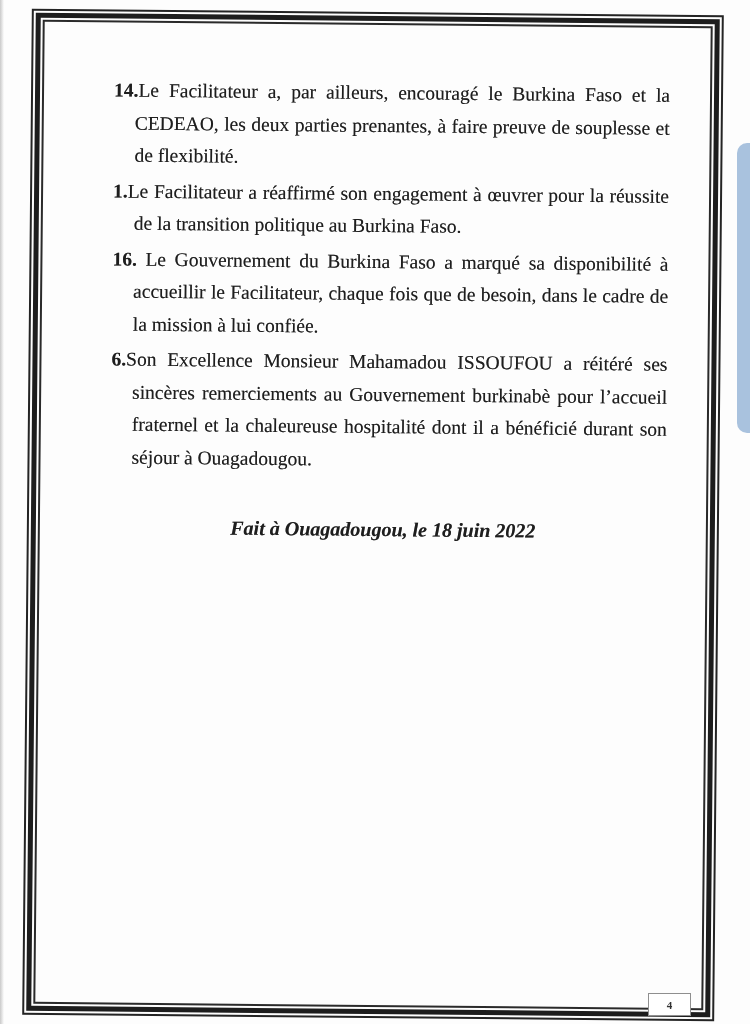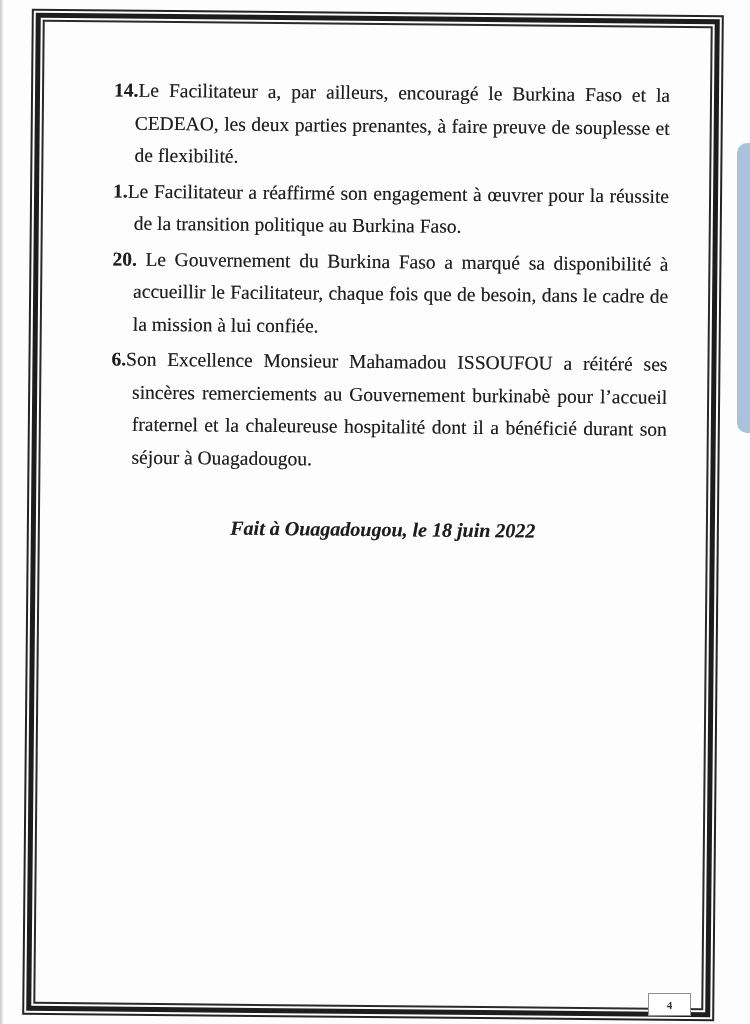--- a/index.html
+++ b/index.html
@@ -123,21 +123,21 @@
 
           <div class="item">
             <span class="num">14.</span><span>Le Facilitateur a, par ailleurs, encouragé le Burkina Faso et la CEDEAO, les deux parties prenantes, à faire preuve de souplesse et de flexibilité.</span>
           </div>
 
           <div class="item">
             <span class="num">1.</span><span>Le Facilitateur a réaffirmé son engagement à œuvrer pour la réussite de la transition politique au Burkina Faso.</span>
           </div>
 
           <div class="item">
-            <span class="num">20.</span><span> Le Gouvernement du Burkina Faso a marqué sa disponibilité à accueillir le Facilitateur, chaque fois que de besoin, dans le cadre de la mission à lui confiée.</span>
+            <span class="num">16.</span><span> Le Gouvernement du Burkina Faso a marqué sa disponibilité à accueillir le Facilitateur, chaque fois que de besoin, dans le cadre de la mission à lui confiée.</span>
           </div>
 
           <div class="item">
             <span class="num">6.</span><span>Son Excellence Monsieur Mahamadou ISSOUFOU a réitéré ses sincères remerciements au Gouvernement burkinabè pour l’accueil fraternel et la chaleureuse hospitalité dont il a bénéficié durant son séjour à Ouagadougou.</span>
           </div>
 
           <p class="dateline">Fait à Ouagadougou, le 18 juin 2022</p>
 
         </div>
 

